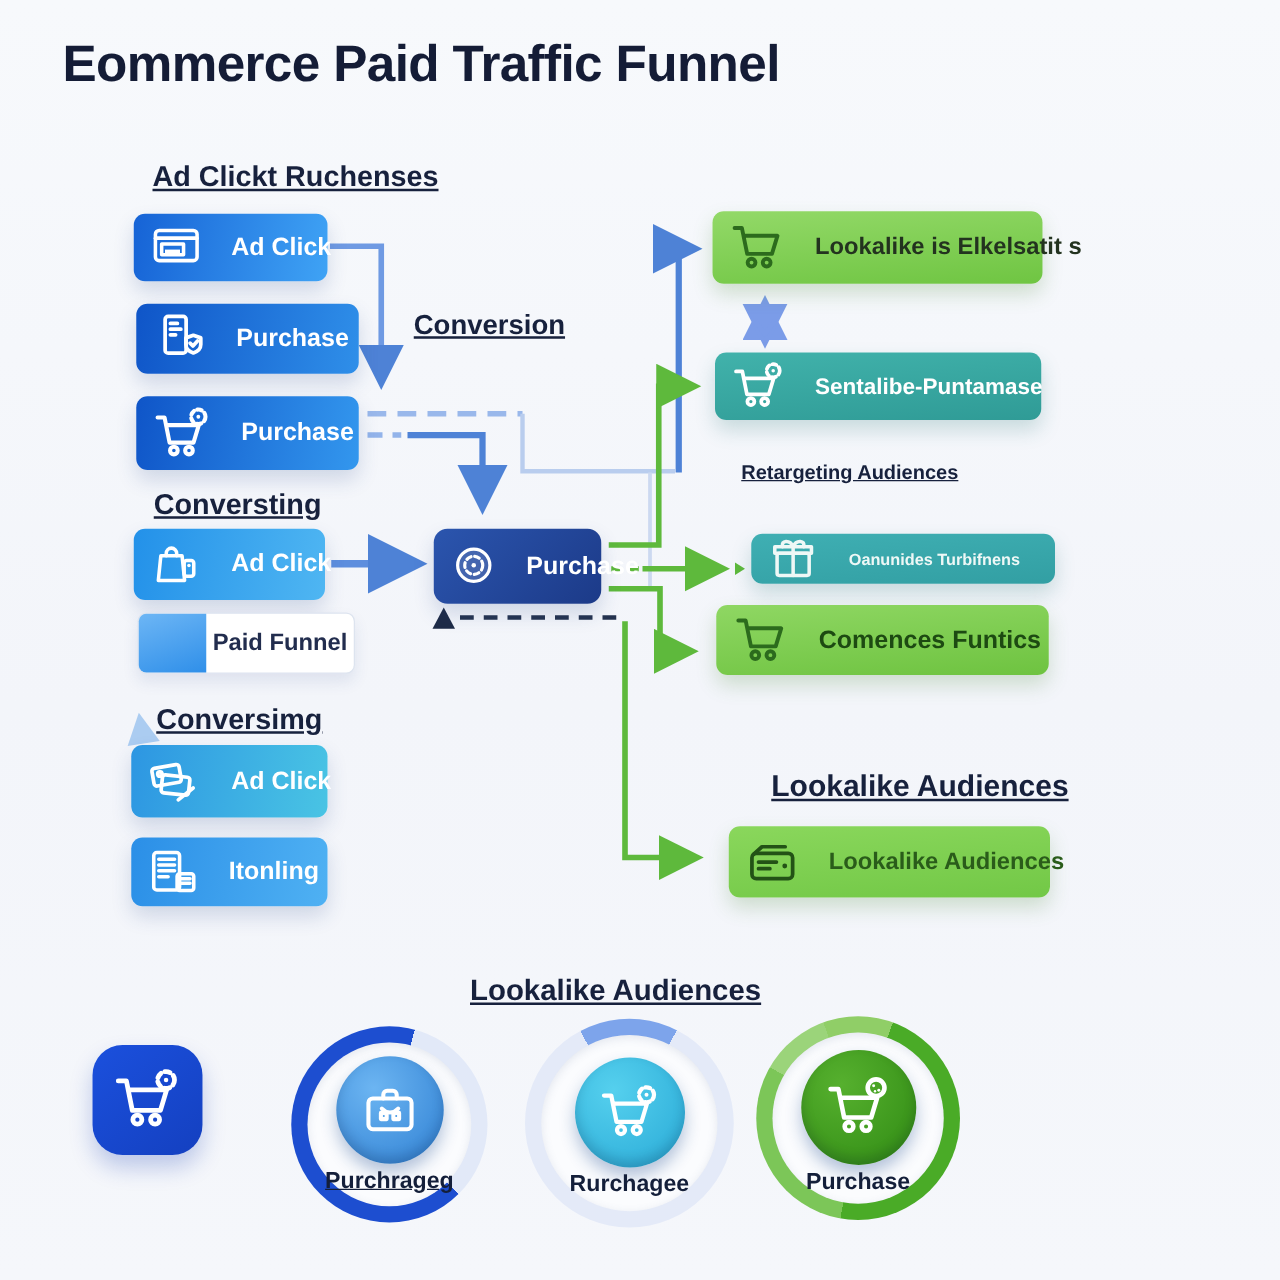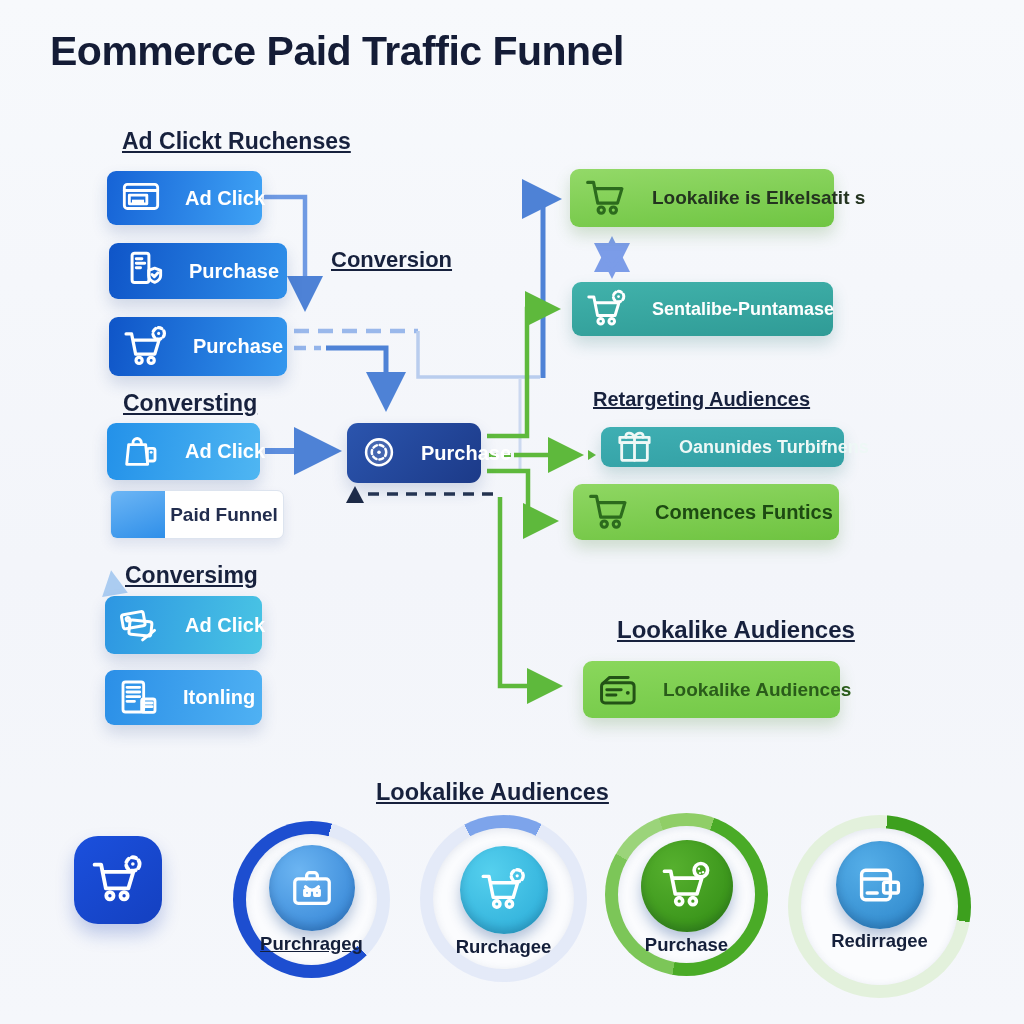--- a/index.html
+++ b/index.html
@@ -24,21 +24,21 @@
     box-shadow:0 6px 12px rgba(40,70,140,.10);display:flex;align-items:center;position:absolute;z-index:2;
     color:#222d4e;font-weight:700;font-size:19px;}
   .b5 .chip{width:54px;height:100%;border-radius:6px 0 0 6px;background:linear-gradient(160deg,#6db6f5,#2f8fe9);flex:none;}
   .b5 span{margin:0 auto;}
   .mid{left:347px;top:423px;width:106px;height:60px;background:linear-gradient(135deg,#2b55ae,#1c3a88);border-radius:11px;}
   
   .gnode{color:#23331f;box-shadow:0 8px 16px rgba(70,130,50,.22);}
   .tnode{box-shadow:0 8px 16px rgba(40,120,120,.22);}
   .g1{left:570px;top:169px;width:236px;height:58px;background:linear-gradient(175deg,#93d968,#6fc542);font-size:19px;}
   .t1{left:572px;top:282px;width:233px;height:54px;background:linear-gradient(175deg,#41b2ab,#2f9b96);font-size:18px;}
-  .t2{left:601px;top:427px;width:215px;height:40px;background:linear-gradient(175deg,#3fafb3,#329fa3);font-size:18px;color:#eef8f6;}
+  .t2{left:601px;top:427px;width:215px;height:40px;background:linear-gradient(175deg,#3fafb3,#329fa3);font-size:13px;color:#eef8f6;}
   .g2{left:573px;top:484px;width:238px;height:56px;background:linear-gradient(175deg,#8fd763,#6ec340);font-size:20px;color:#1d4a12;}
   .g3{left:583px;top:661px;width:229px;height:57px;background:linear-gradient(175deg,#8ad75c,#72c846);font-size:19px;color:#2a5c1a;}
   
   .tri-decor{position:absolute;left:100px;top:570px;width:0;height:0;z-index:1;
     border-left:13px solid transparent;border-right:13px solid transparent;border-bottom:25px solid #abccf1;transform:rotate(-9deg);}
   
   .app{position:absolute;left:74px;top:836px;width:88px;height:88px;border-radius:24px;z-index:2;
     background:linear-gradient(140deg,#1b50dd,#1440c0);display:flex;align-items:center;justify-content:center;color:#fff;
     box-shadow:0 10px 18px rgba(20,60,180,.25);}
   .ring{position:absolute;border-radius:50%;z-index:2;}
@@ -256,21 +256,21 @@
       </svg>
     <span>Lookalike is Elkelsatit s</span>
   </div>
   <div class="node tnode t1">
     <svg class="ic" width="42" height="42" viewBox="0 0 24 24">
         <use href="#i-cart-gear"></use>
       </svg>
     <span>Sentalibe-Puntamase</span>
   </div>
 
-  <div class="heading" style="left:593px;top:388px;font-size:20px">Retargeting Audiences</div>
+  <div class="heading" style="left:593px;top:370px;font-size:16px">Retargeting Audiences</div>
   <div class="node tnode t2">
     <svg class="ic" width="40" height="40" viewBox="0 0 24 24">
         <use href="#i-gift"></use>
       </svg>
     <span>Oanunides Turbifnens</span>
   </div>
   <div class="node gnode g2">
     <svg class="ic" width="44" height="44" viewBox="0 0 24 24" style="color:#2c6b1d">
         <use href="#i-cart"></use>
       </svg>
@@ -316,23 +316,14 @@
   <div class="ring r3">
     <div class="hole"></div>
     <div class="inner">
       <svg class="ic" width="52" height="52" viewBox="0 0 24 24">
           <use href="#i-cart-cookie"></use>
         </svg>
     </div>
     <div class="rlabel">Purchase</div>
   </div>
 
-  <div class="ring r4">
-    <div class="hole"></div>
-    <div class="inner">
-      <svg class="ic" width="48" height="48" viewBox="0 0 24 24">
-          <use href="#i-card"></use>
-        </svg>
-    </div>
-    <div class="rlabel">Redirragee</div>
-  </div>
 
 </div>
 
 </body></html>

